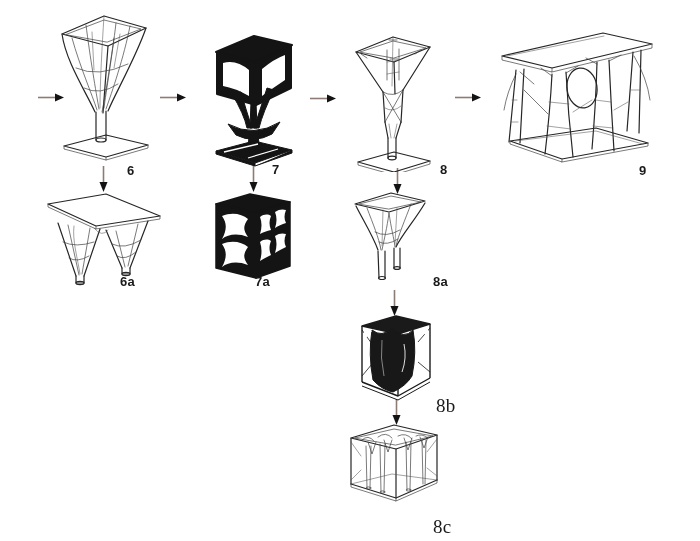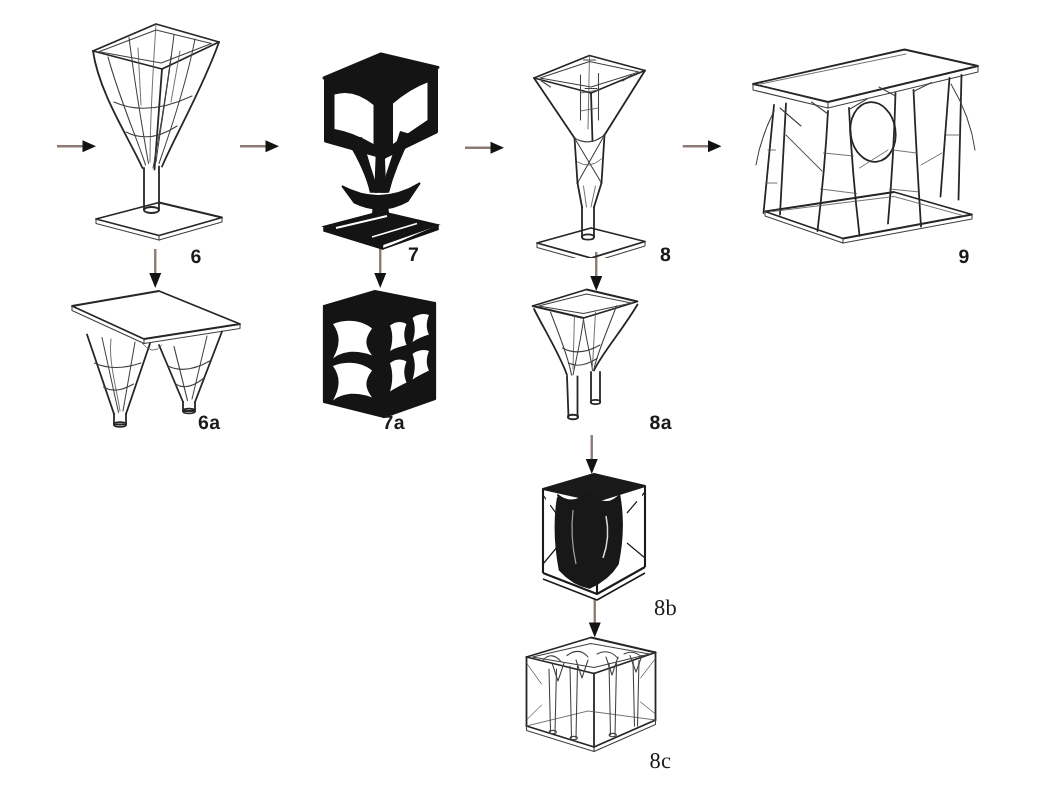--- a/index.html
+++ b/index.html
@@ -8,21 +8,21 @@
     font-family:"Liberation Sans", sans-serif;overflow:hidden;
   }
   .fig{position:absolute;}
   .wire path,.wire line,.wire ellipse{fill:none;stroke:#262626;stroke-width:1.2;stroke-linecap:round;stroke-linejoin:round;}
   .wire .thin{stroke-width:0.7;stroke:#404040;}
   .wire .xthin{stroke-width:0.55;stroke:#555555;}
   .lbl{
     position:absolute;font-size:13px;font-weight:600;color:#1a1a1a;
     letter-spacing:0.2px;line-height:14px;
   }
-  .lbl.serif{font-family:"Liberation Serif", serif;font-weight:400;font-size:15px;}
+  .lbl.serif{font-family:"Liberation Serif", serif;font-weight:400;font-size:19px;}
   .arrow{position:absolute;}
 </style>
 </head>
 <body>
 
 <div id="stage">
 
   <svg class="arrow" style="left:38px;top:92px" width="26" height="11">
     <line x1="0" y1="5.5" x2="18" y2="5.5" stroke-width="1.6" stroke="#8d7c76"></line>
     <path d="M17,1.5 L26,5.5 L17,9.5 Z" fill="#131313"></path>
@@ -305,19 +305,19 @@
     <path d="M3,20 L13,34" class="xthin"></path>
     <path d="M89,17 L79,30" class="xthin"></path>
     <path d="M3,58 L13,48" class="xthin"></path>
     <path d="M89,54 L79,46" class="xthin"></path>
   </svg>
 
   <span class="lbl" style="left:127px;top:164px">6</span>
   <span class="lbl" style="left:272px;top:163px">7</span>
   <span class="lbl" style="left:440px;top:163px">8</span>
   <span class="lbl" style="left:639px;top:164px">9</span>
-  <span class="lbl" style="left:132px;top:275px">6a</span>
+  <span class="lbl" style="left:120px;top:275px">6a</span>
   <span class="lbl" style="left:255px;top:275px">7a</span>
   <span class="lbl" style="left:433px;top:275px">8a</span>
   <span class="lbl serif" style="left:436px;top:399px">8b</span>
-  <span class="lbl serif" style="left:433px;top:501px">8c</span>
+  <span class="lbl serif" style="left:433px;top:520px">8c</span>
 
 </div>
 
 </body></html>

